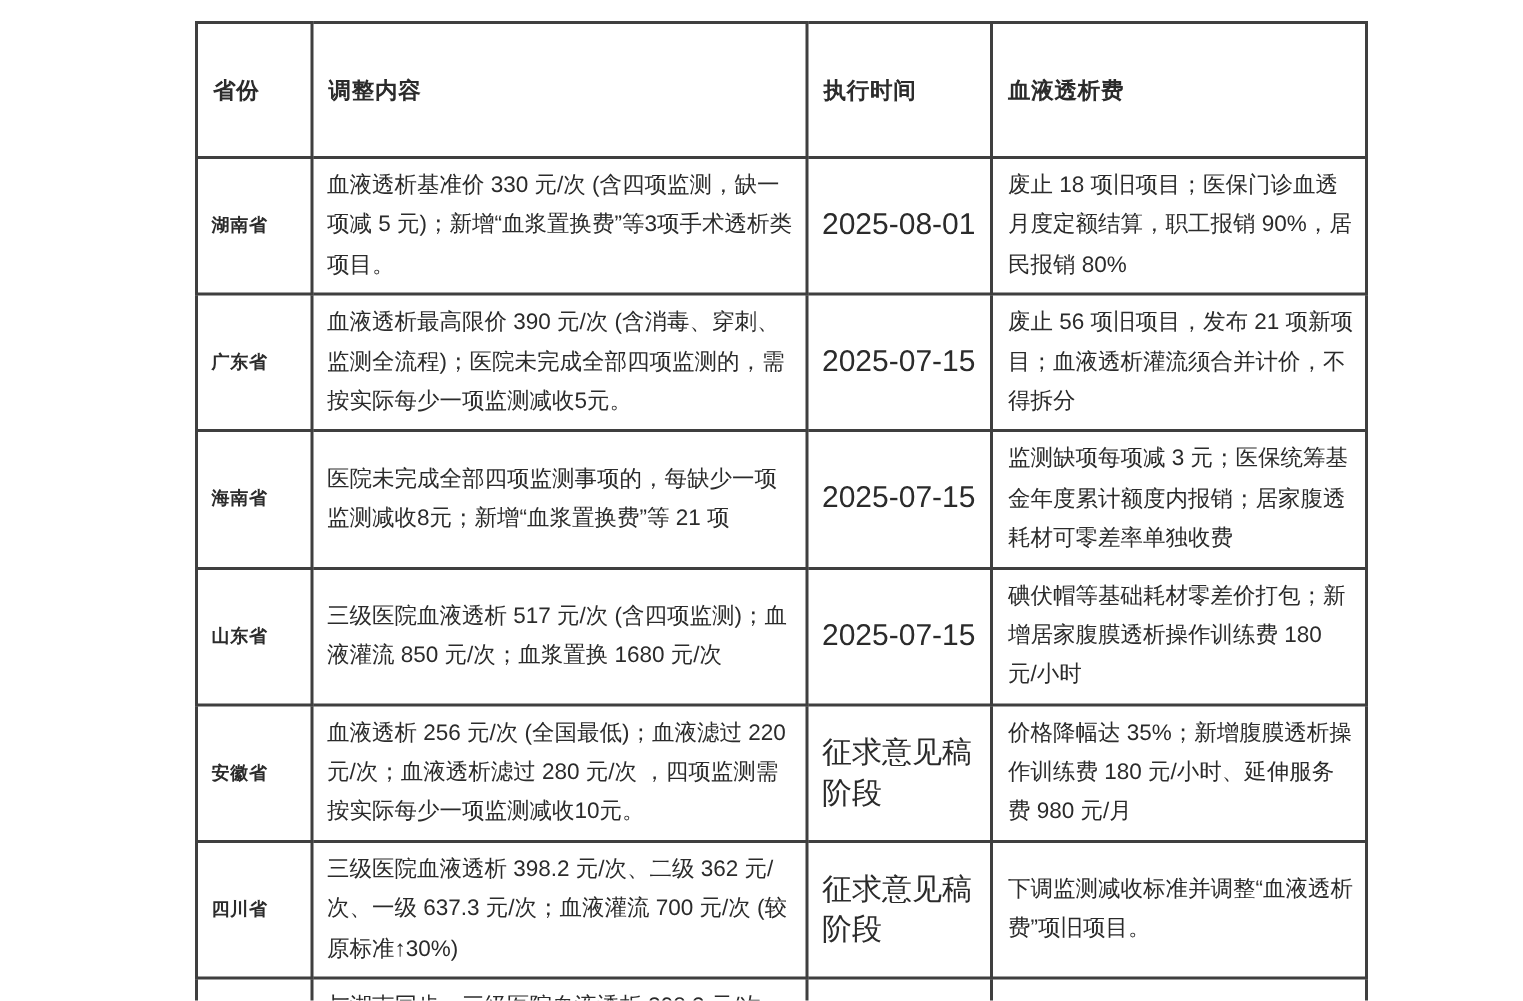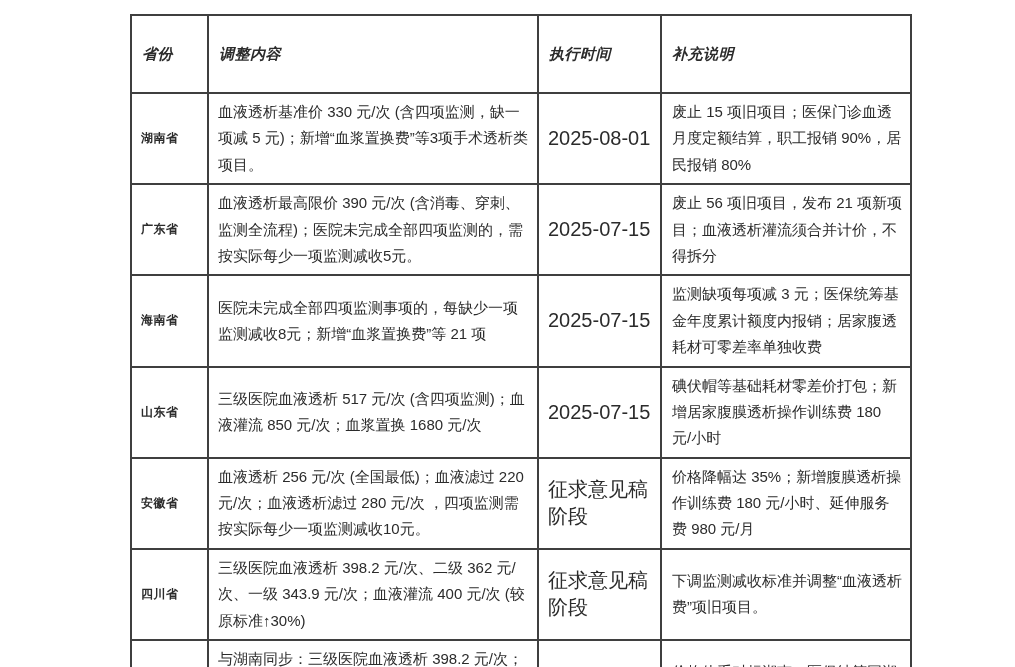--- a/index.html
+++ b/index.html
@@ -31,26 +31,25 @@
     vertical-align: middle;
     color: #2b2b2b;
     text-align: left;
   }
   col.c-province { width: 77px; }
   col.c-content  { width: 330px; }
   col.c-time     { width: 123px; }
   col.c-note     { width: 250px; }
 
   th.hdr {
-    height: 78px;
+    height: 90px;
     font-size: 15px;
     font-weight: bold;
     padding: 6px 8px 6px 10px;
     letter-spacing: 0.5px;
-    font-style: italic;
   }
   td.province {
     font-size: 12px;
     font-weight: bold;
     padding: 6px 6px 6px 9px;
     letter-spacing: 0.5px;
   }
   td.content {
     font-size: 15px;
     line-height: 1.76;
@@ -83,29 +82,29 @@
       <col class="c-province">
       <col class="c-content">
       <col class="c-time">
       <col class="c-note">
     </colgroup>
     <thead>
       <tr>
         <th class="hdr">省份</th>
         <th class="hdr">调整内容</th>
         <th class="hdr">执行时间</th>
-        <th class="hdr">补充说明</th>
+        <th class="hdr">血液透析费</th>
       </tr>
     </thead>
     <tbody>
       <tr class="r0">
         <td class="province">湖南省</td>
         <td class="content">血液透析基准价 330 元/次 (含四项监测，缺一项减 5 元)；新增“血浆置换费”等3项手术透析类项目。</td>
         <td class="time">2025-08-01</td>
-        <td class="note">废止 15 项旧项目；医保门诊血透月度定额结算，职工报销 90%，居民报销 80%</td>
+        <td class="note">废止 18 项旧项目；医保门诊血透月度定额结算，职工报销 90%，居民报销 80%</td>
       </tr>
       <tr class="r1">
         <td class="province">广东省</td>
         <td class="content">血液透析最高限价 390 元/次 (含消毒、穿刺、监测全流程)；医院未完成全部四项监测的，需按实际每少一项监测减收5元。</td>
         <td class="time">2025-07-15</td>
         <td class="note">废止 56 项旧项目，发布 21 项新项目；血液透析灌流须合并计价，不得拆分</td>
       </tr>
       <tr class="r2">
         <td class="province">海南省</td>
         <td class="content">医院未完成全部四项监测事项的，每缺少一项监测减收8元；新增“血浆置换费”等 21 项</td>
@@ -119,21 +118,21 @@
         <td class="note">碘伏帽等基础耗材零差价打包；新增居家腹膜透析操作训练费 180 元/小时</td>
       </tr>
       <tr class="r4">
         <td class="province">安徽省</td>
         <td class="content">血液透析 256 元/次 (全国最低)；血液滤过 220 元/次；血液透析滤过 280 元/次 ，四项监测需按实际每少一项监测减收10元。</td>
         <td class="time">征求意见稿阶段</td>
         <td class="note">价格降幅达 35%；新增腹膜透析操作训练费 180 元/小时、延伸服务费 980 元/月</td>
       </tr>
       <tr class="r5">
         <td class="province">四川省</td>
-        <td class="content">三级医院血液透析 398.2 元/次、二级 362 元/次、一级 343.9 元/次；血液灌流 400 元/次 (较原标准↑30%)</td>
+        <td class="content">三级医院血液透析 398.2 元/次、二级 362 元/次、一级 637.3 元/次；血液灌流 700 元/次 (较原标准↑30%)</td>
         <td class="time">征求意见稿阶段</td>
         <td class="note">下调监测减收标准并调整“血液透析费”项旧项目。</td>
       </tr>
       <tr class="r6">
         <td class="province">重庆市</td>
         <td class="content">与湖南同步：三级医院血液透析 398.2 元/次；医院未完成全部四项监测的，需按实际每少一项监测减收8元 (减收按比例浮动)。</td>
         <td class="time">2025-08-01</td>
         <td class="note">价格体系对标湖南；医保结算同湖南模式</td>
       </tr>
     </tbody>

